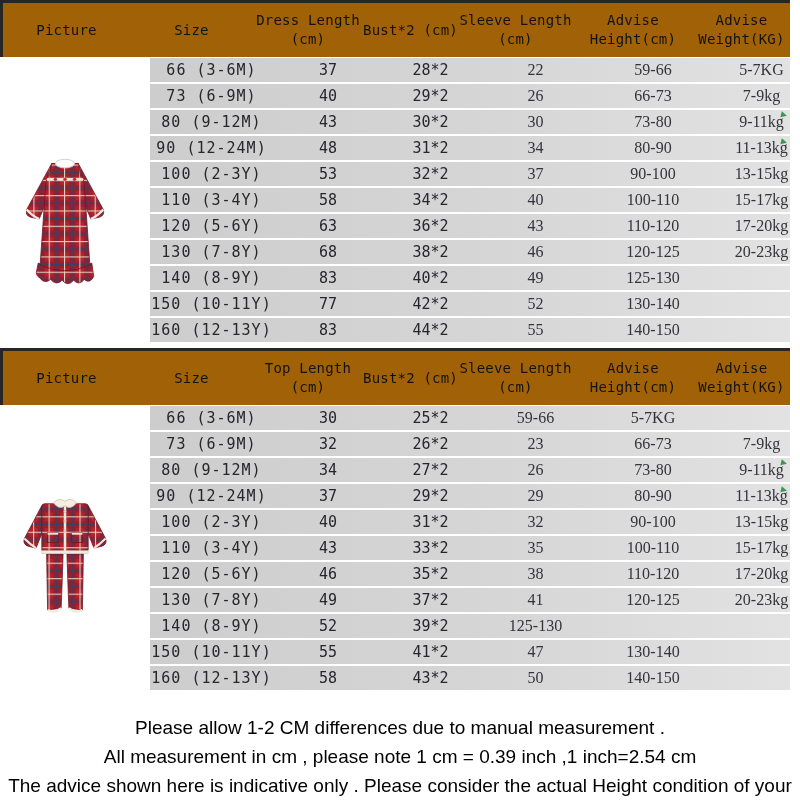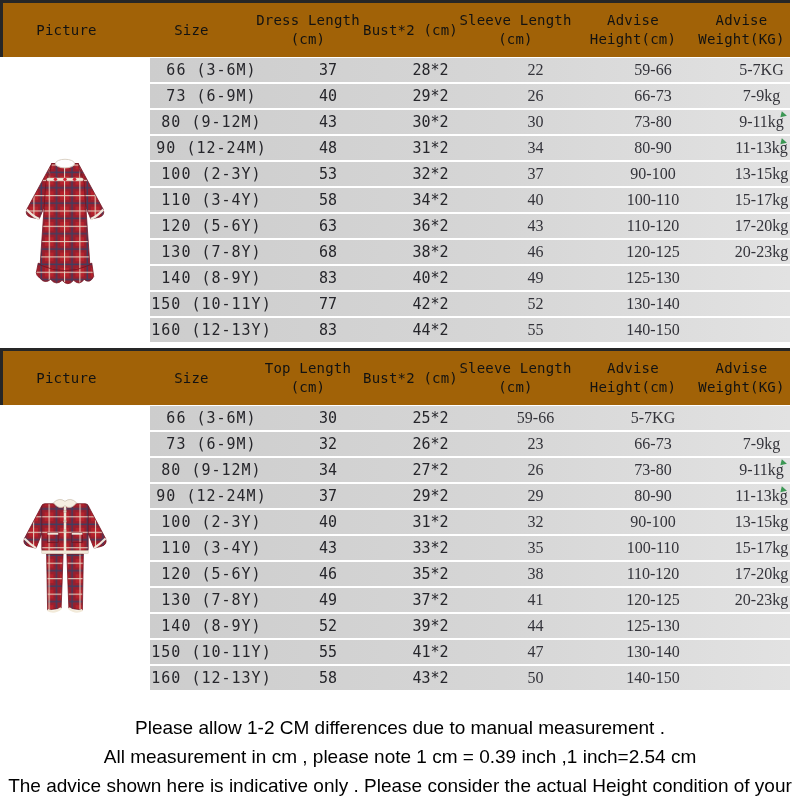--- a/index.html
+++ b/index.html
@@ -328,21 +328,20 @@
             <div class="cell c2">49</div>
             <div class="cell c3">37*2</div>
             <div class="cell c4">41</div>
             <div class="cell c5">120-125</div>
             <div class="cell c6">20-23kg</div>
           </div>
           <div class="trow">
             <div class="cell c1">140 (8-9Y)</div>
             <div class="cell c2">52</div>
             <div class="cell c3">39*2</div>
-            <div class="cell c4">44</div>
             <div class="cell c5">125-130</div>
             <div class="cell c6"></div>
           </div>
           <div class="trow">
             <div class="cell c1">150 (10-11Y)</div>
             <div class="cell c2">55</div>
             <div class="cell c3">41*2</div>
             <div class="cell c4">47</div>
             <div class="cell c5">130-140</div>
             <div class="cell c6"></div>

